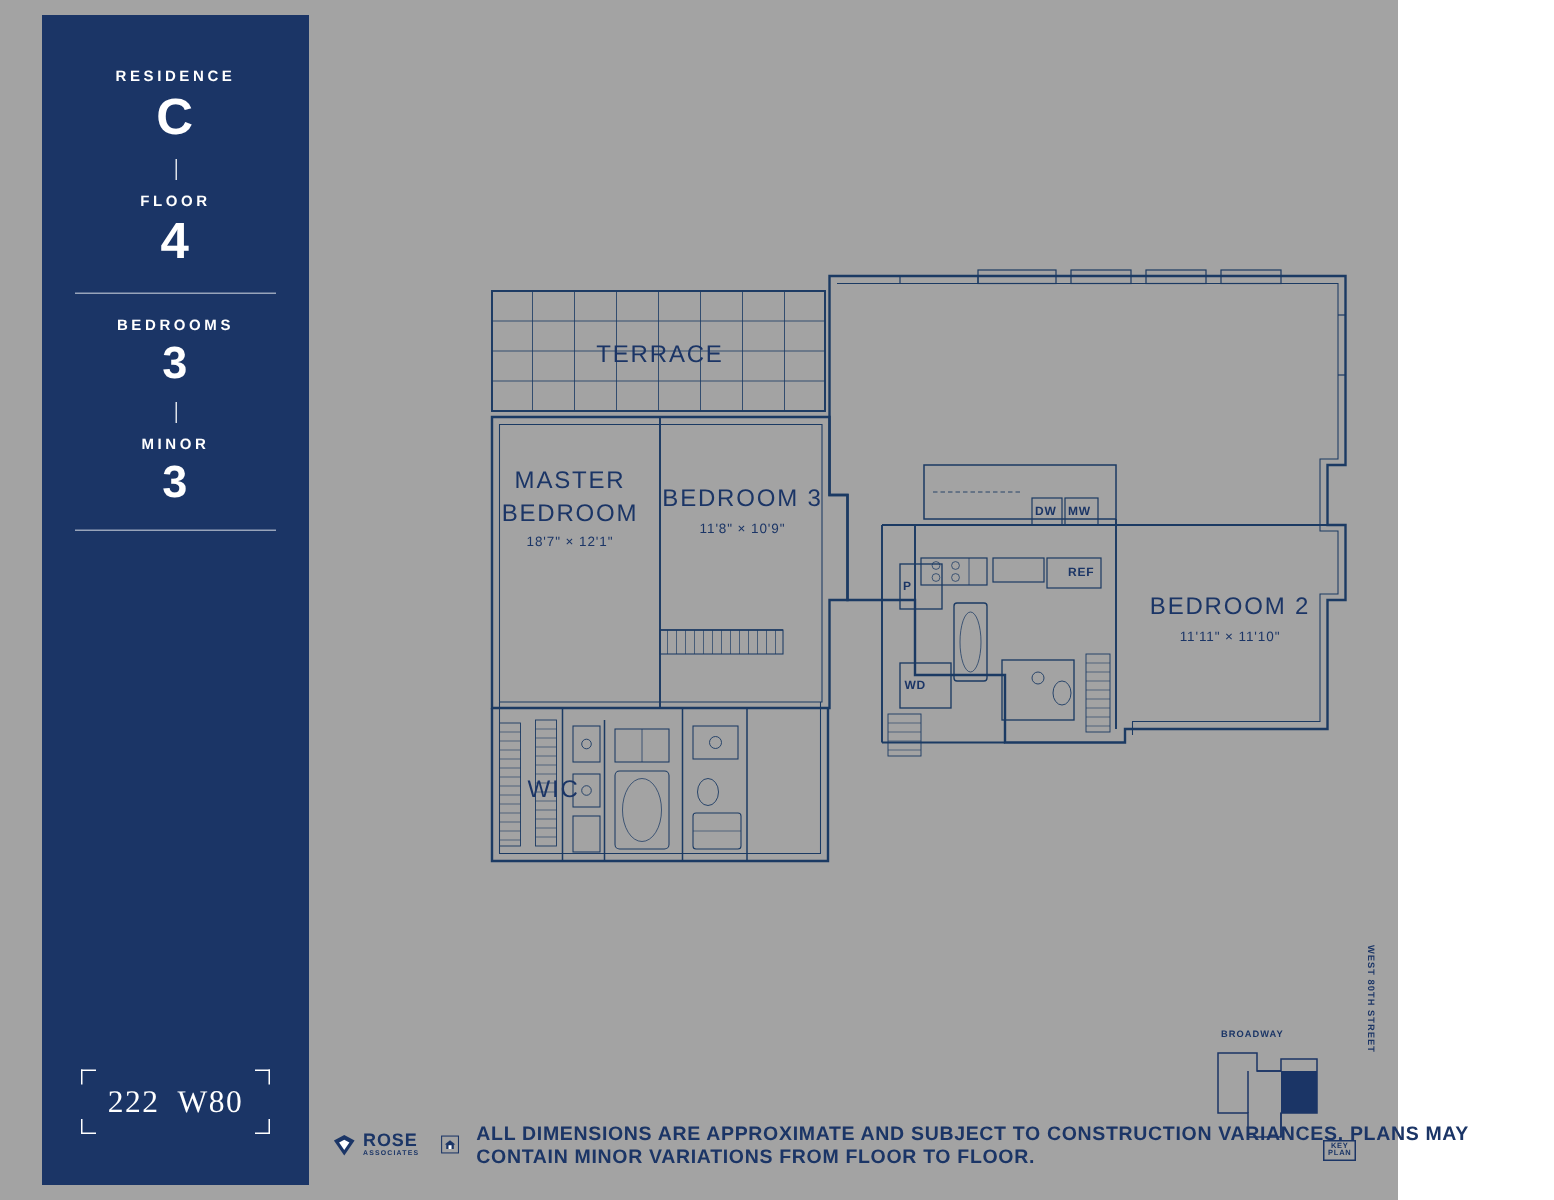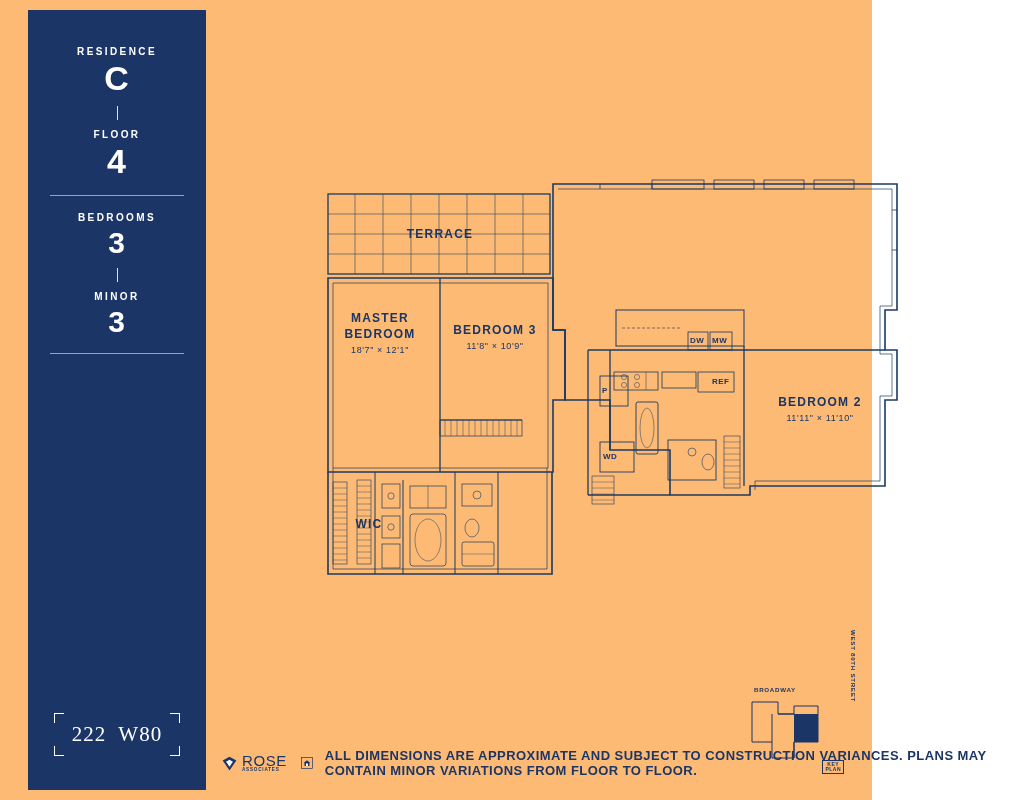--- a/index.html
+++ b/index.html
@@ -10,24 +10,23 @@
   body {
     width: 1036px;
     height: 800px;
     font-family: "Liberation Sans", sans-serif;
     color: #1b3a63;
     overflow: hidden;
     position: relative;
   }
   #page {
     position: relative;
-    width: 848px;
+    width: 932px;
     height: 800px;
-    background: #fdba74;
-    padding-left: 24px;
+    background: #a3a3a3;
   }
 
   
   .sidebar {
     position: absolute;
     left: 28px;
     top: 10px;
     width: 178px;
     height: 780px;
     background: #1b3566;
@@ -117,22 +116,22 @@
   .plan svg { display: block; }
 
   .rm-label {
     position: absolute;
     text-align: center;
     color: #1b3566;
     line-height: 1.35;
     pointer-events: none;
   }
   .rm-name {
-    font-size: 12px;
-    font-weight: 700;
+    font-size: 16px;
+    font-weight: 400;
     letter-spacing: 1.2px;
     text-transform: uppercase;
     white-space: nowrap;
   }
   .rm-dim {
     font-size: 9px;
     letter-spacing: 0.6px;
     white-space: nowrap;
     margin-top: 2px;
   }
@@ -162,22 +161,22 @@
   }
   .rose-mark {
     width: 15px;
     height: 15px;
     margin-right: 5px;
   }
   .rose-txt {
     line-height: 1.05;
   }
   .rose-txt .r1 {
-    font-size: 15px;
-    font-weight: 400;
+    font-size: 12px;
+    font-weight: 700;
     letter-spacing: 0.6px;
     color: #1b3566;
   }
   .rose-txt .r2 {
     font-size: 4.6px;
     font-weight: 700;
     letter-spacing: 0.8px;
     color: #1b3566;
   }
   .eho {

